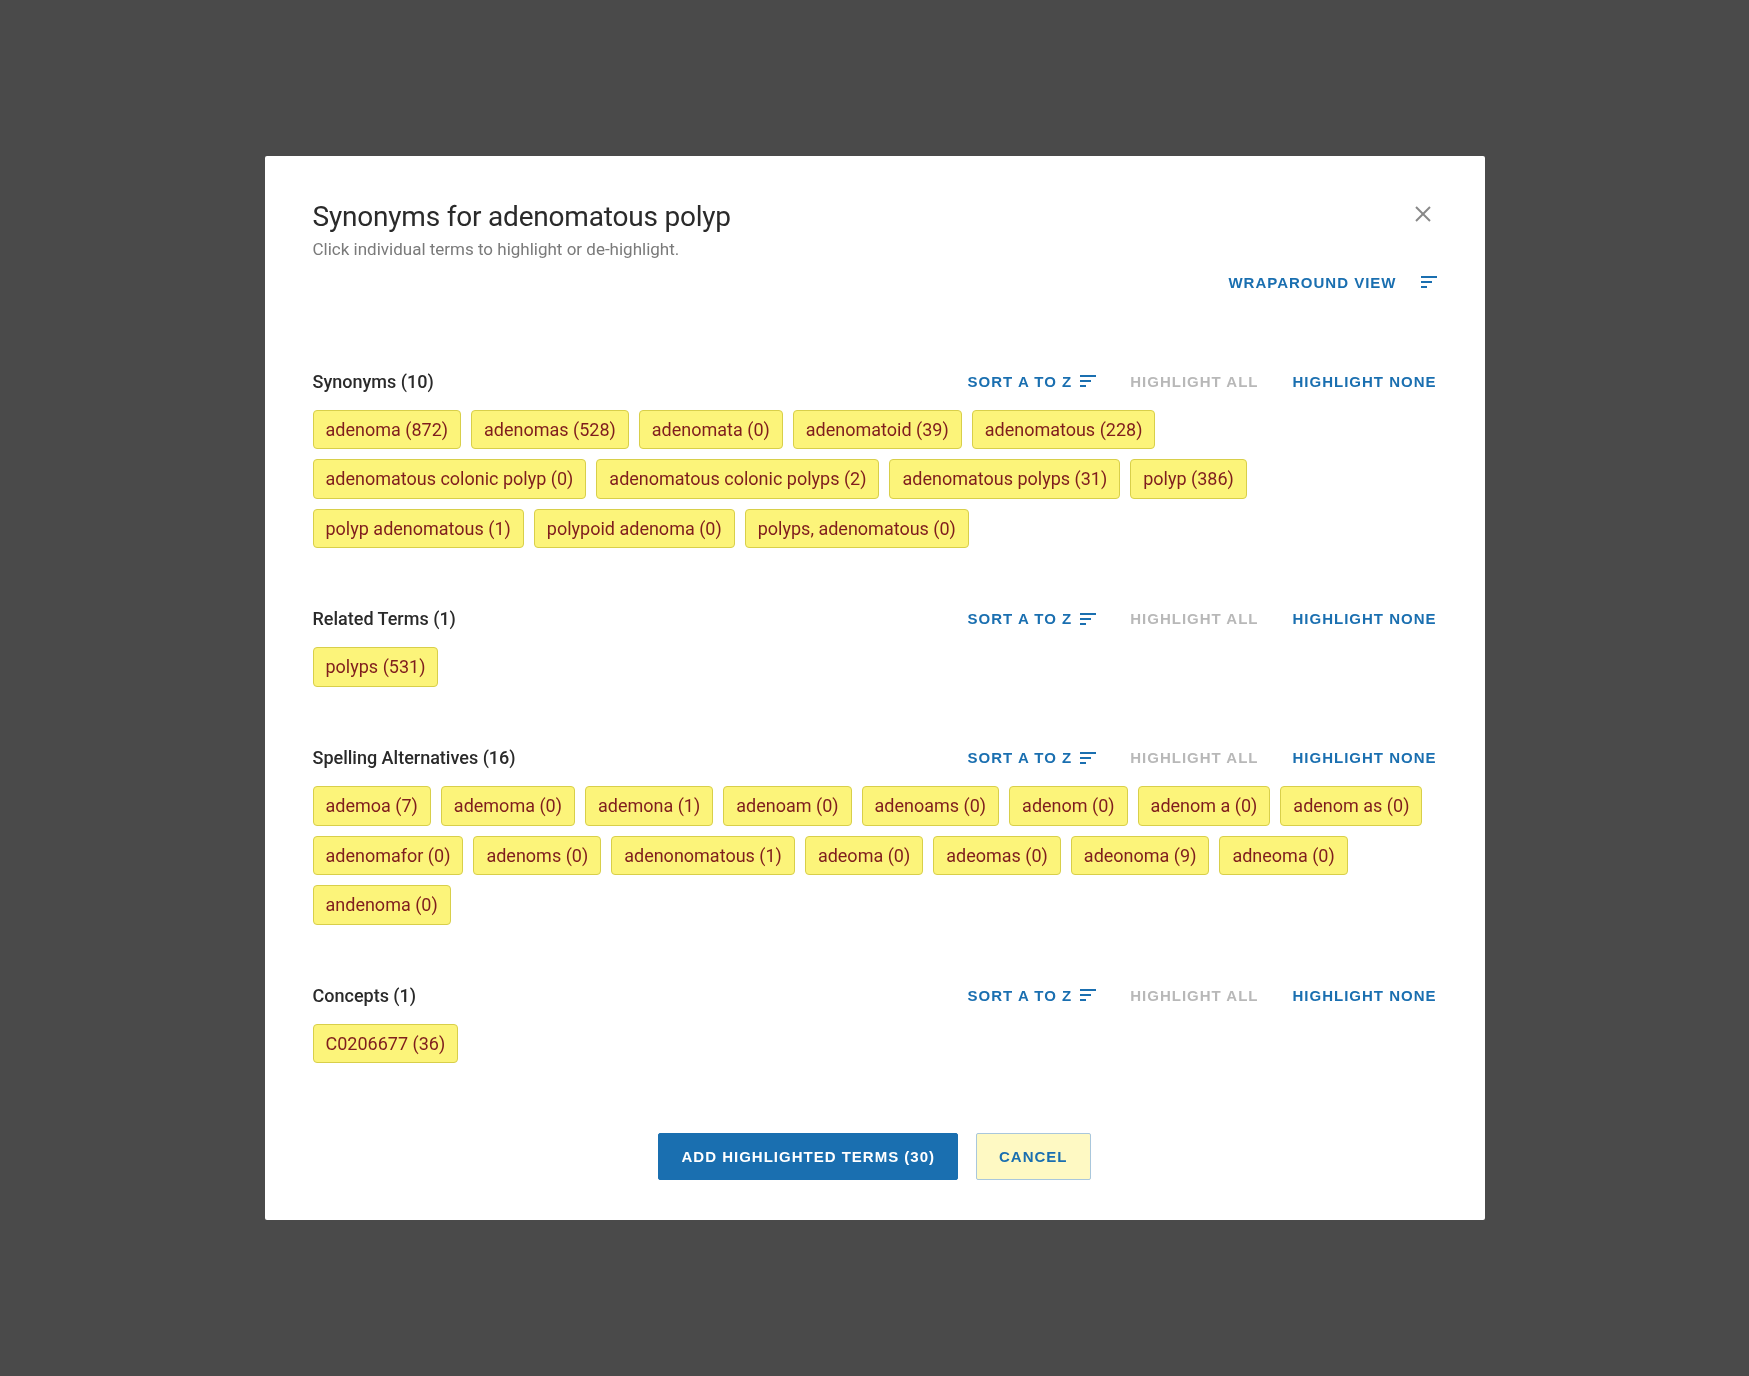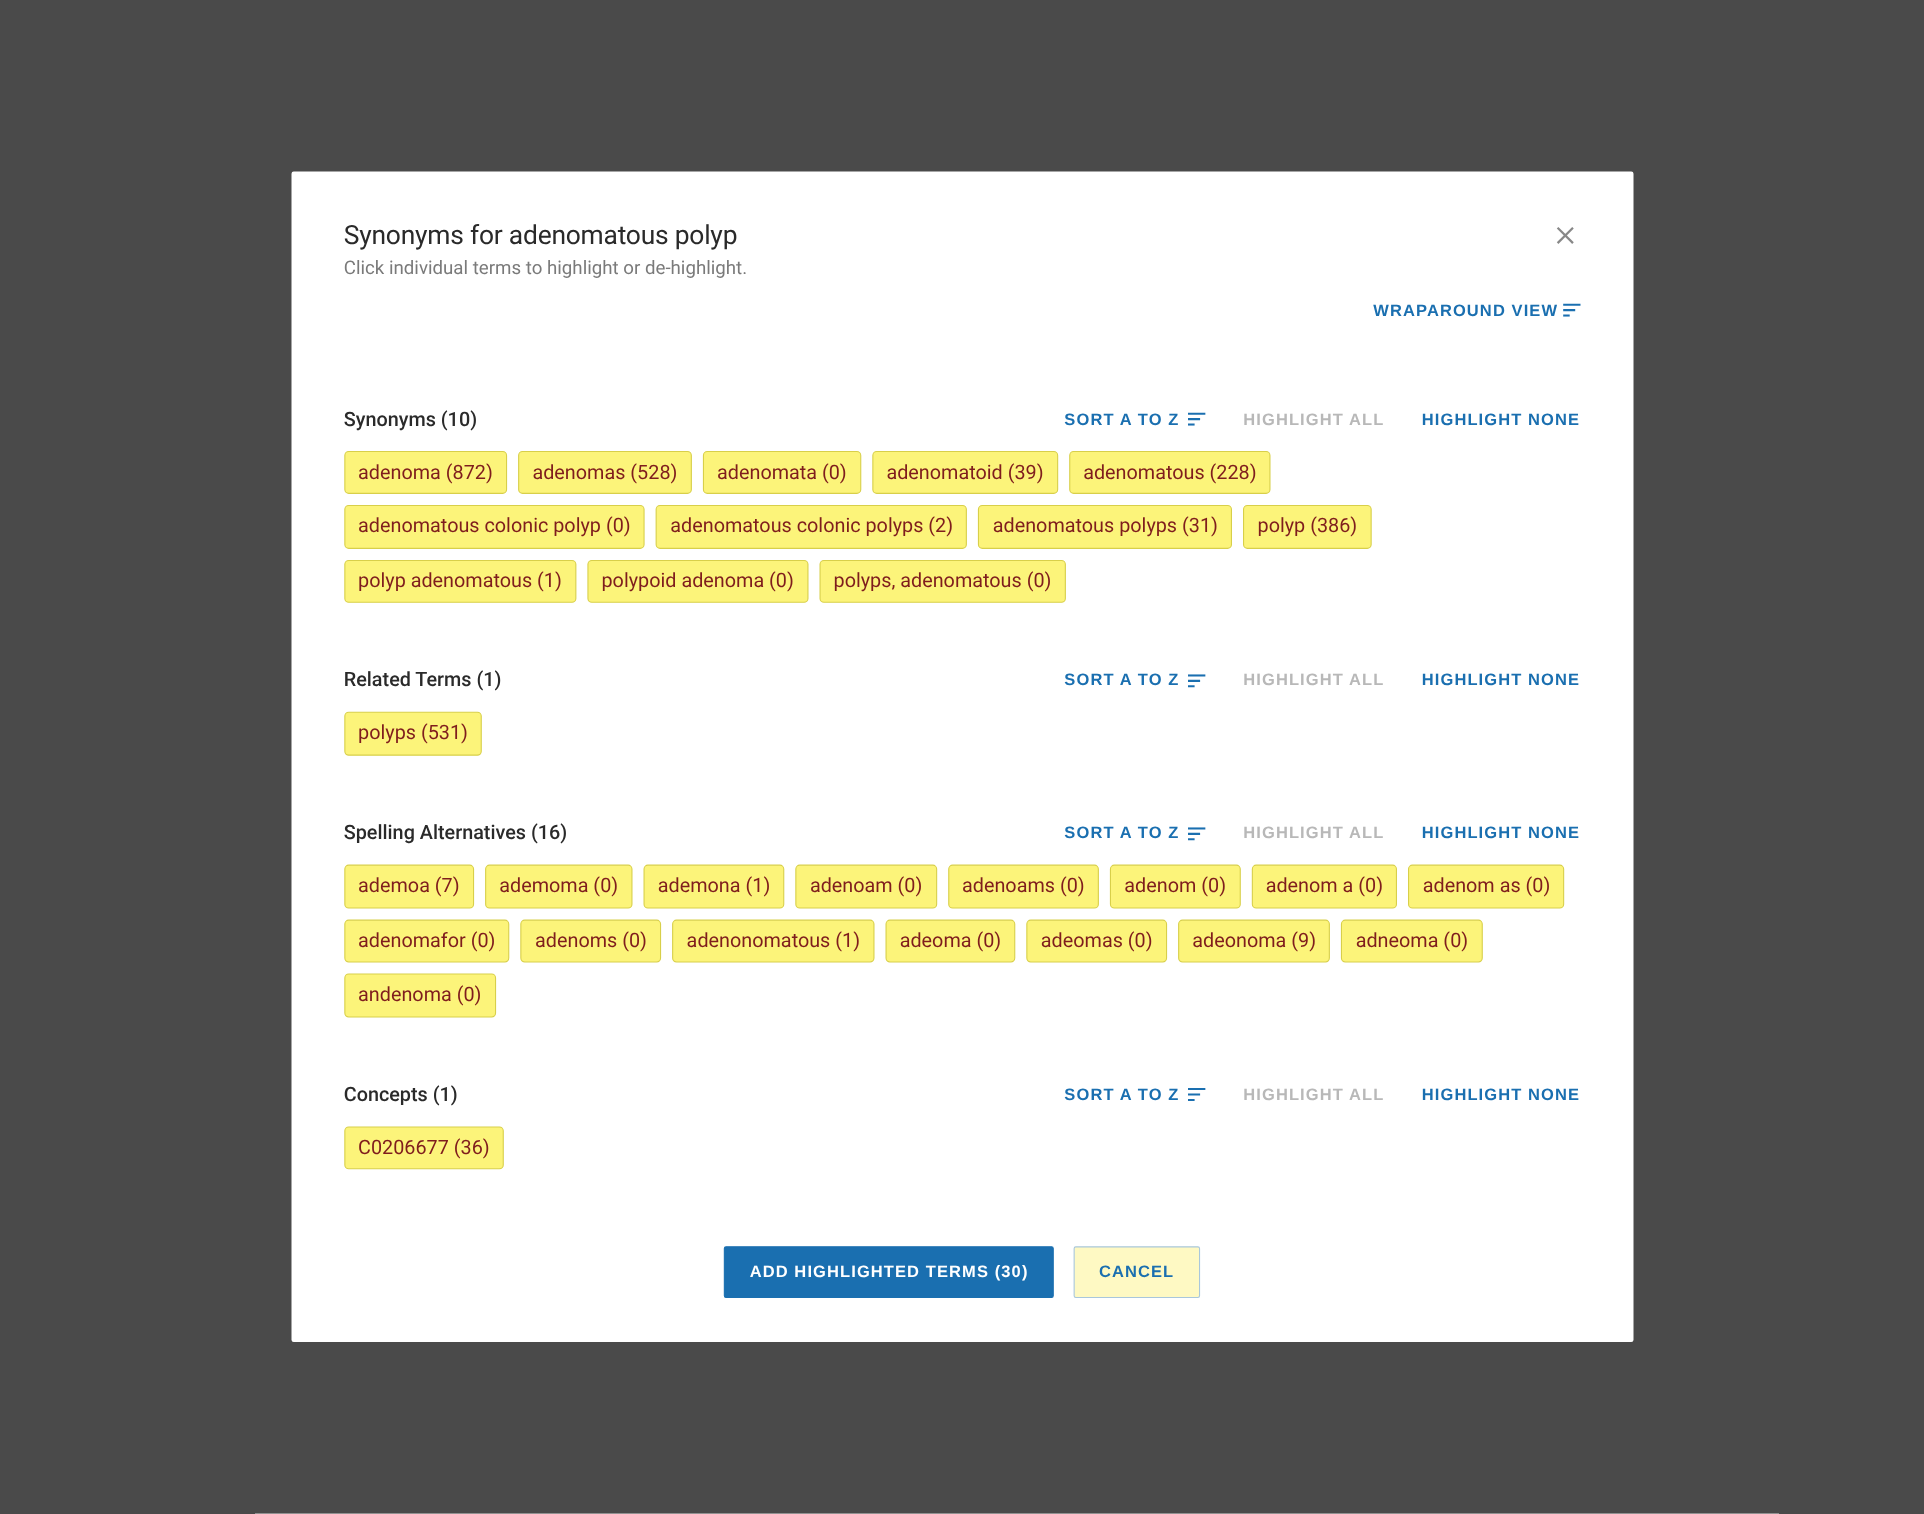--- a/index.html
+++ b/index.html
@@ -18,21 +18,21 @@
     width: 100%;
     max-width: 1220px;
     border-radius: 2px;
     padding: 44px 48px 40px 48px;
     position: relative;
     color: #2a2a2a;
   }
   .modal-header { display: flex; justify-content: space-between; align-items: flex-start; }
   .title-block {}
   .modal-title {
-    font-size: 24px;
+    font-size: 28px;
     font-weight: 400;
     color: #2a2a2a;
     letter-spacing: -0.2px;
   }
   .modal-subtitle {
     font-size: 17px;
     color: #7a7a7a;
     margin-top: 6px;
     font-weight: 400;
   }
@@ -42,21 +42,21 @@
     color: #888; padding: 4px;
     line-height: 0;
   }
   .close-btn svg { width: 20px; height: 20px; stroke: #888; stroke-width: 2; }
   .wrap-view {
     background: none; border: none; cursor: pointer;
     color: #1a6fb0;
     font-size: 15px;
     font-weight: 700;
     letter-spacing: 1px;
-    display: inline-flex; align-items: center; gap: 4px;
+    display: inline-flex; align-items: center; gap: 24px;
     margin-top: 32px;
   }
   .sort-icon { display: inline-flex; align-items: center; }
   .sort-icon svg { width: 16px; height: 12px; stroke: currentColor; stroke-width: 2; }
 
   .section { margin-top: 60px; }
   .section:first-of-type { margin-top: 80px; }
   .section-header {
     display: flex; align-items: center; justify-content: space-between;
     margin-bottom: 18px;

